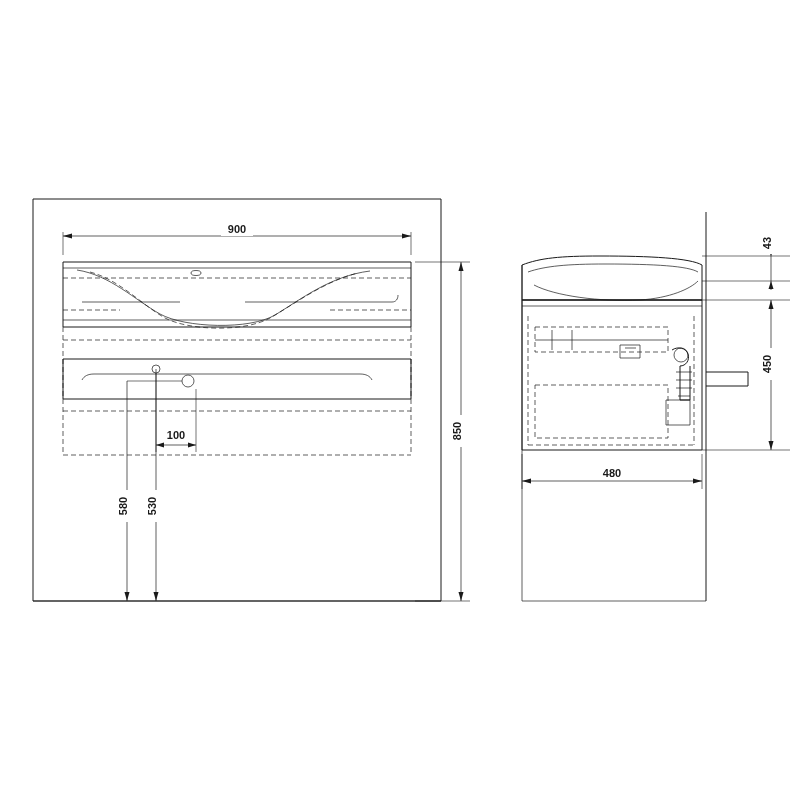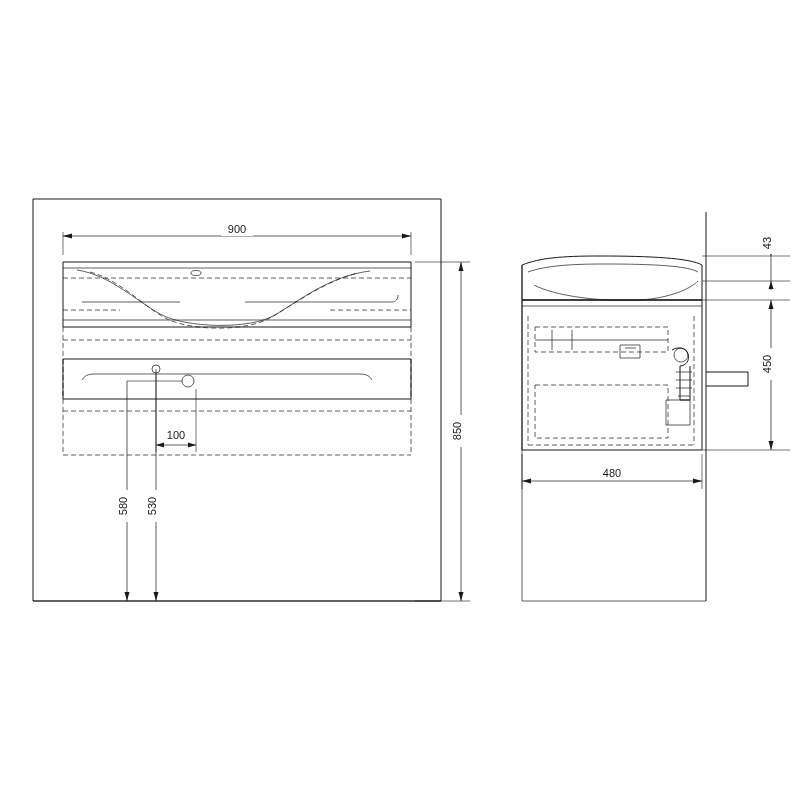--- a/index.html
+++ b/index.html
@@ -10,20 +10,21 @@
   body {
     width: 800px;
     height: 800px;
     font-family: "Liberation Sans", sans-serif;
     overflow: hidden;
   }
   #stage {
     position: relative;
     width: 800px;
     height: 592px;
+    font-weight: bold;
   }
   svg#drawing {
     position: absolute;
     left: 0;
     top: 0;
     width: 800px;
     height: 800px;
   }
   .dim-text {
     font-family: "Liberation Sans", sans-serif;

